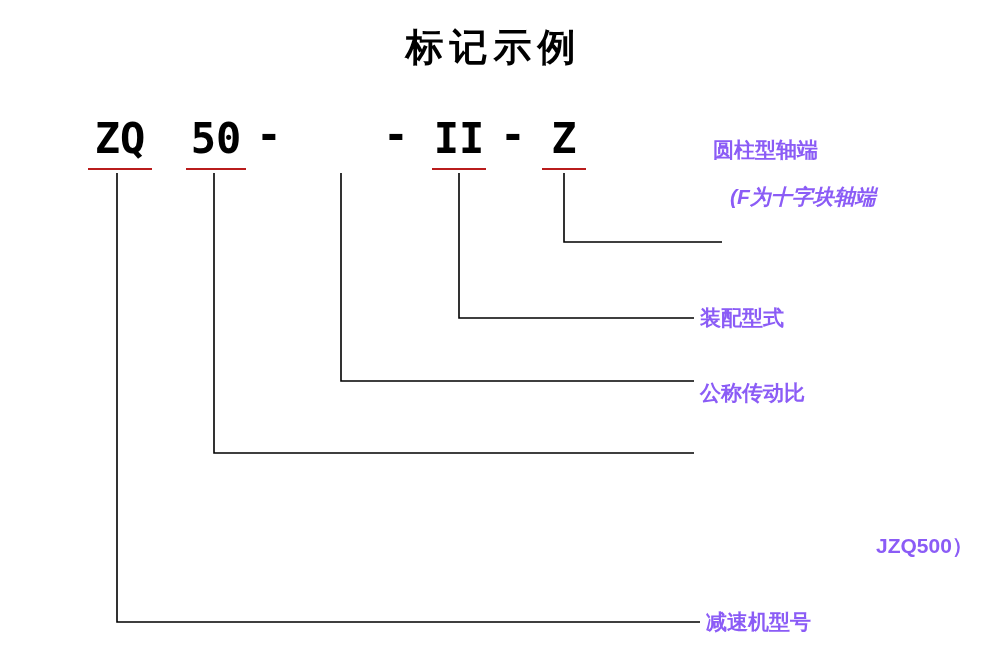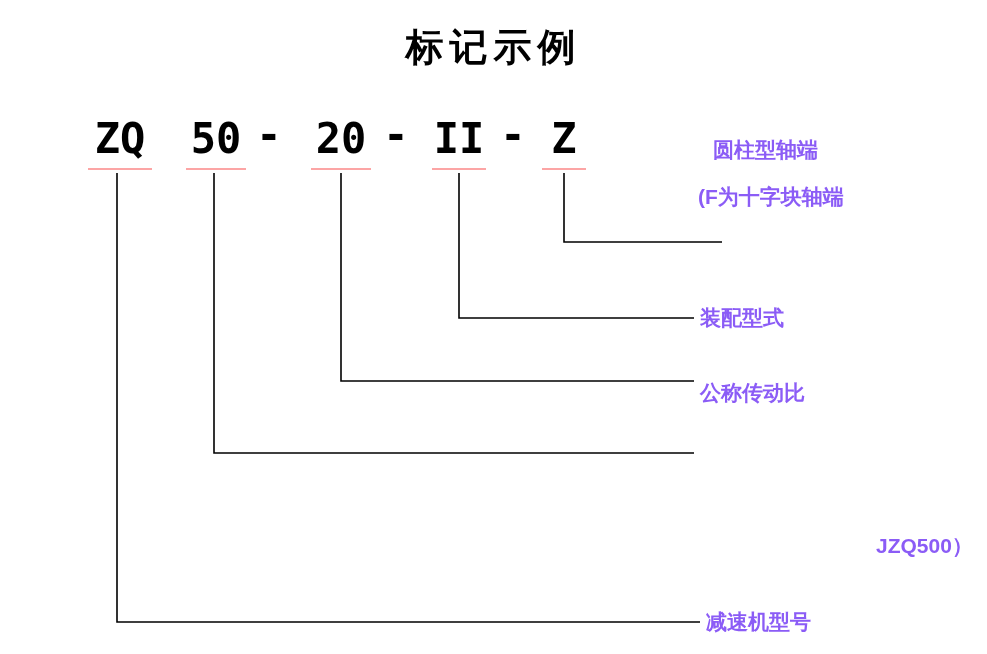--- a/index.html
+++ b/index.html
@@ -28,21 +28,21 @@
   }
   .code-seg {
     position: absolute;
     top: 116px;
     font-family: "DejaVu Sans Mono", "Liberation Mono", monospace;
     font-size: 42px;
     font-weight: bold;
     color: #000;
     text-align: center;
     padding-bottom: 6px;
-    border-bottom: 2px solid #fca5a5;
+    border-bottom: 2px solid #b91c1c;
     line-height: 1.1;
   }
   .code-dash {
     position: absolute;
     top: 112px;
     font-family: "DejaVu Sans Mono", "Liberation Mono", monospace;
     font-size: 42px;
     font-weight: bold;
     color: #000;
     text-align: center;
@@ -67,36 +67,35 @@
 </head>
 <body>
 
 <div class="canvas">
 
   <div class="title">标记示例</div>
 
   <div class="code-seg" style="left:88px; width:64px;">ZQ</div>
   <div class="code-seg" style="left:186px; width:60px;">50</div>
   <div class="code-dash" style="left:256px; width:26px;">-</div>
-  <div class="code-seg" style="left:311px; width:60px;">20</div>
   <div class="code-dash" style="left:383px; width:26px;">-</div>
   <div class="code-seg" style="left:432px; width:54px;">II</div>
   <div class="code-dash" style="left:500px; width:26px;">-</div>
   <div class="code-seg" style="left:542px; width:44px;">Z</div>
 
   <svg class="lines-svg" viewBox="0 0 987 654" xmlns="http://www.w3.org/2000/svg">
     <polyline points="564,173 564,242 722,242" fill="none" stroke="#000" stroke-width="1.6"></polyline>
     <polyline points="459,173 459,318 694,318" fill="none" stroke="#000" stroke-width="1.6"></polyline>
     <polyline points="341,173 341,381 694,381" fill="none" stroke="#000" stroke-width="1.6"></polyline>
     <polyline points="214,173 214,453 694,453" fill="none" stroke="#000" stroke-width="1.6"></polyline>
     <polyline points="117,173 117,622 700,622" fill="none" stroke="#000" stroke-width="1.6"></polyline>
   </svg>
 
   <div class="lbl" style="left:713px; top:138px;">圆柱型轴端</div>
-  <div class="lbl" style="left:698px; top:185px;">(F为十字块轴端</div>
+  <div class="lbl" style="left:730px; top:185px;font-style:italic;">(F为十字块轴端</div>
 
   <div class="lbl" style="left:700px; top:306px;">装配型式</div>
 
   <div class="lbl" style="left:700px; top:369px;margin-top:12px;">公称传动比</div>
 
   <div class="lbl" style="left:860px; top:534px;margin-left:16px;">JZQ500）</div>
 
   <div class="lbl" style="left:706px; top:610px;">减速机型号</div>
 
 </div>

